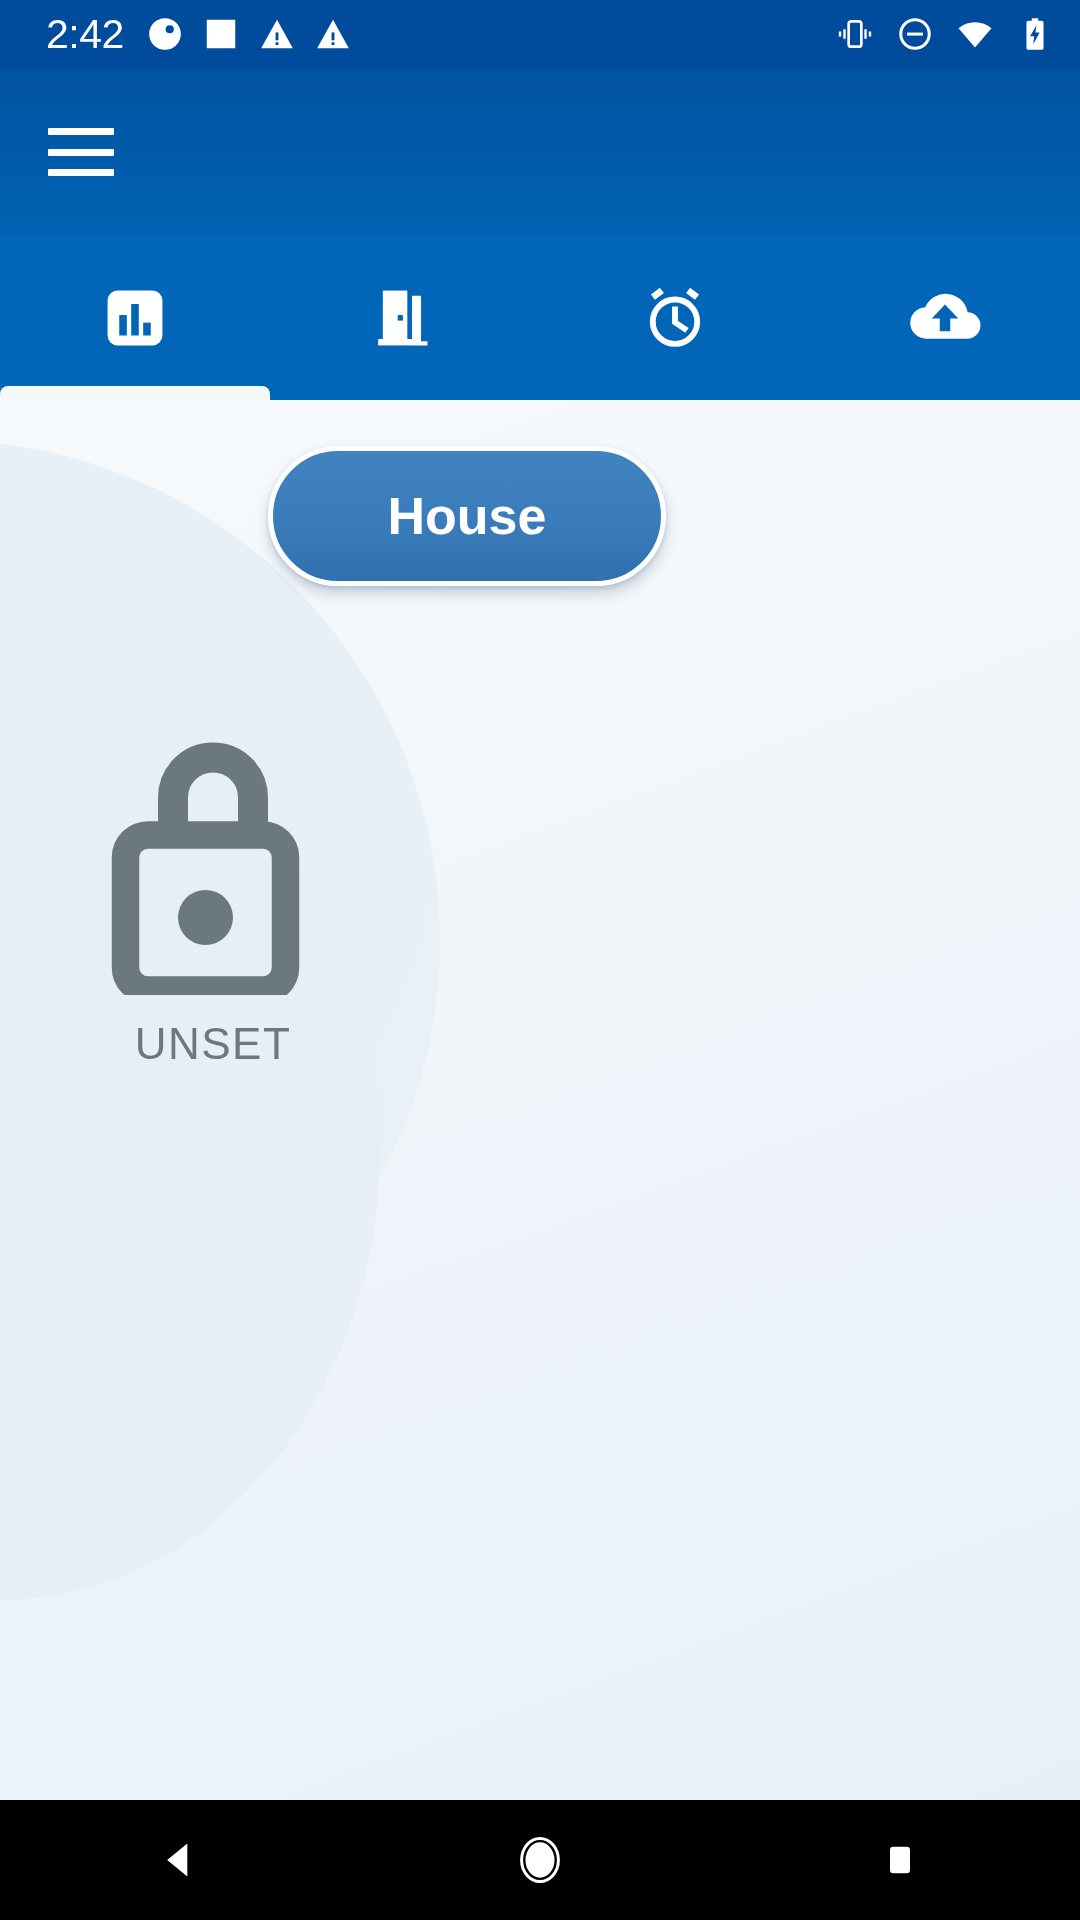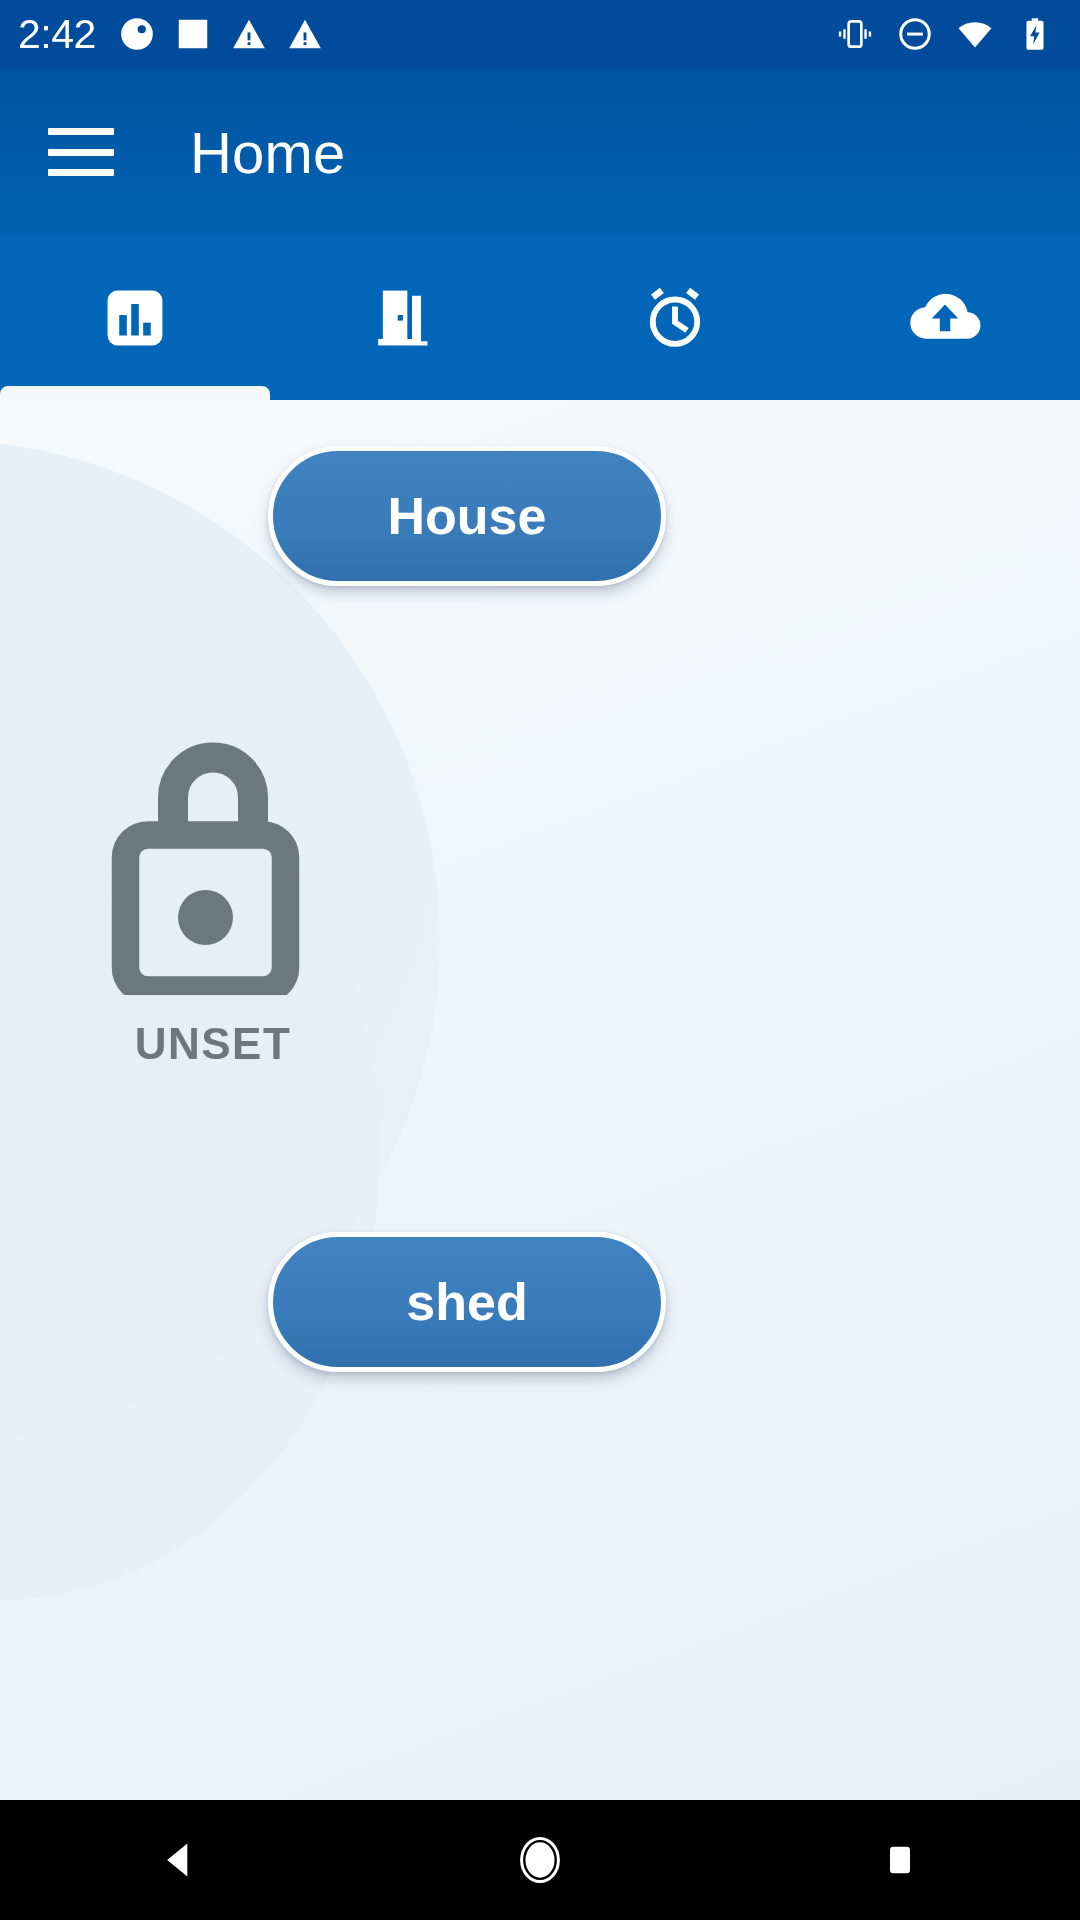--- a/index.html
+++ b/index.html
@@ -9,21 +9,21 @@
     background:#000;
     overflow:hidden;
   }
   #screen { position:relative; width:1080px; height:1920px; overflow:hidden; }
 
   
   .statusbar {
     position:absolute; top:0; left:0; width:1080px; height:68px;
     background:#004b9b;
     display:flex; align-items:center;
-    padding:0 26px 0 18px;
+    padding:0 26px 0 46px;
   }
   .status-time {
     color:#fff; font-size:41px; font-weight:500; letter-spacing:-0.5px;
     line-height:1; margin-right:22px;
   }
   .status-left-icons { display:flex; align-items:center; gap:18px; }
   .status-right { margin-left:auto; display:flex; align-items:center; gap:22px; }
   .sicon { display:block; }
 
   
@@ -74,21 +74,21 @@
     left:-380px; top:300px;
     background:#e6eef6; opacity:.75;
   }
 
   
   .lock-wrap {
     position:absolute; left:68px; top:330px; width:290px;
     display:flex; flex-direction:column; align-items:center;
   }
   .lock-label {
-    margin-top:24px; color:#6b7880; font-size:44px; font-weight:bold;
+    margin-top:24px; color:#6b7880; font-size:44px; font-weight:normal;
     letter-spacing:1.5px;
   }
 
   
   .btn {
     position:absolute;
     background:linear-gradient(180deg,#4182c0 0%,#3a7cbb 55%,#316fad 100%);
     border:5px solid #fdfefe;
     border-radius:120px;
     color:#fff;
@@ -168,21 +168,20 @@
       </svg>
     </div>
   </div>
 
   <div class="appbar">
     <div class="hamburger">
       <span></span>
         <span></span>
         <span></span>
     </div>
-    <div class="appbar-title">Home</div>
   </div>
 
   <div class="tabbar">
 
     <div class="tab">
       <svg width="70" height="70" viewBox="0 0 24 24">
         <rect x="2.6" y="2.6" width="18.8" height="18.8" rx="3.4" fill="#fff"></rect>
         <rect x="6.6" y="11" width="2.6" height="7" fill="#0166b8"></rect>
         <rect x="10.7" y="7.2" width="2.6" height="10.8" fill="#0166b8"></rect>
         <rect x="14.8" y="13.6" width="2.6" height="4.4" fill="#0166b8"></rect>
@@ -225,23 +224,20 @@
         <path d="M30 44V27a16 16 0 0132 0v17" fill="none" stroke="#6b7880" stroke-width="12" stroke-linecap="butt"></path>
         <rect x="11" y="42" width="64" height="62" rx="9" fill="none" stroke="#6b7880" stroke-width="11"></rect>
         <circle cx="43" cy="75" r="11" fill="#6b7880"></circle>
       </svg>
       <div class="lock-label">UNSET</div>
     </div>
 
     <div class="btn btn-house">
       <span>House</span>
     </div>
-    <div class="btn btn-shed">
-      <span>shed</span>
-    </div>
   </div>
 
   <div class="navbar">
     <div class="navbtn">
       <svg width="44" height="44" viewBox="0 0 24 24">
         <path d="M16 3L5 12l11 9V3z" fill="#fff"></path>
       </svg>
     </div>
     <div class="navbtn">
       <svg width="48" height="48" viewBox="0 0 24 24">

